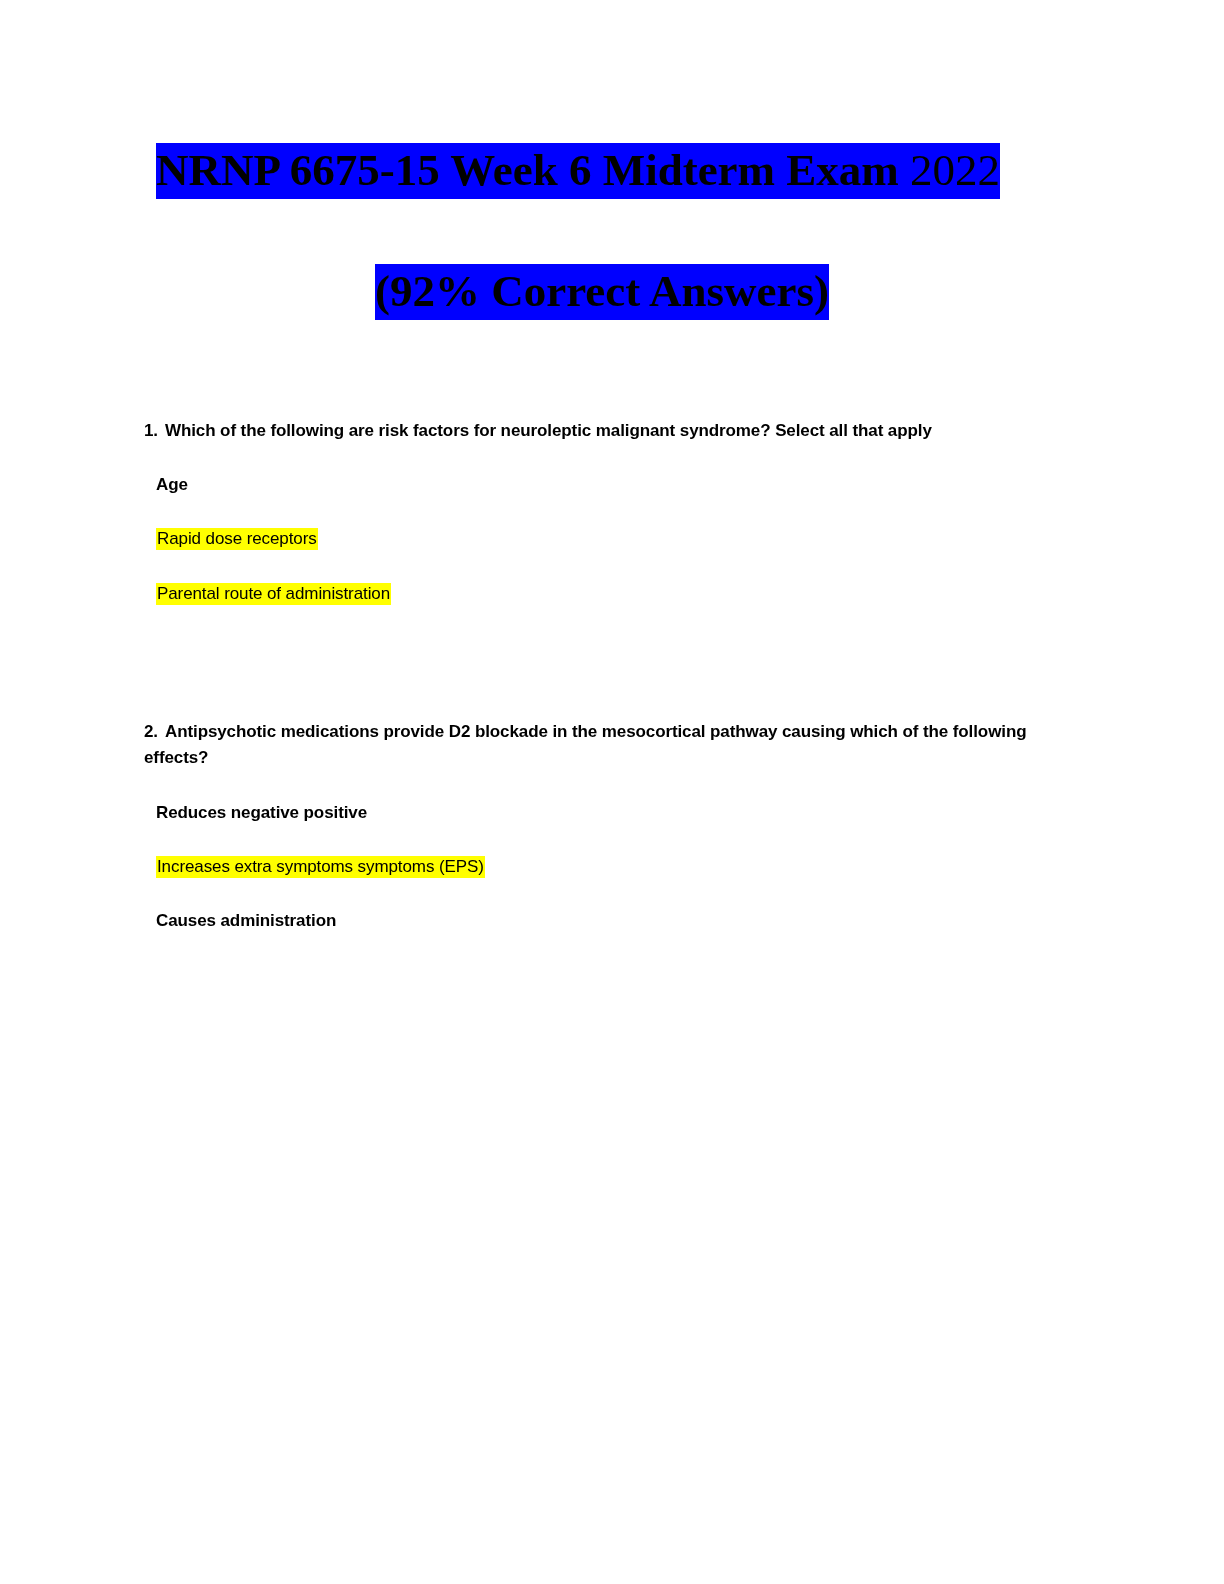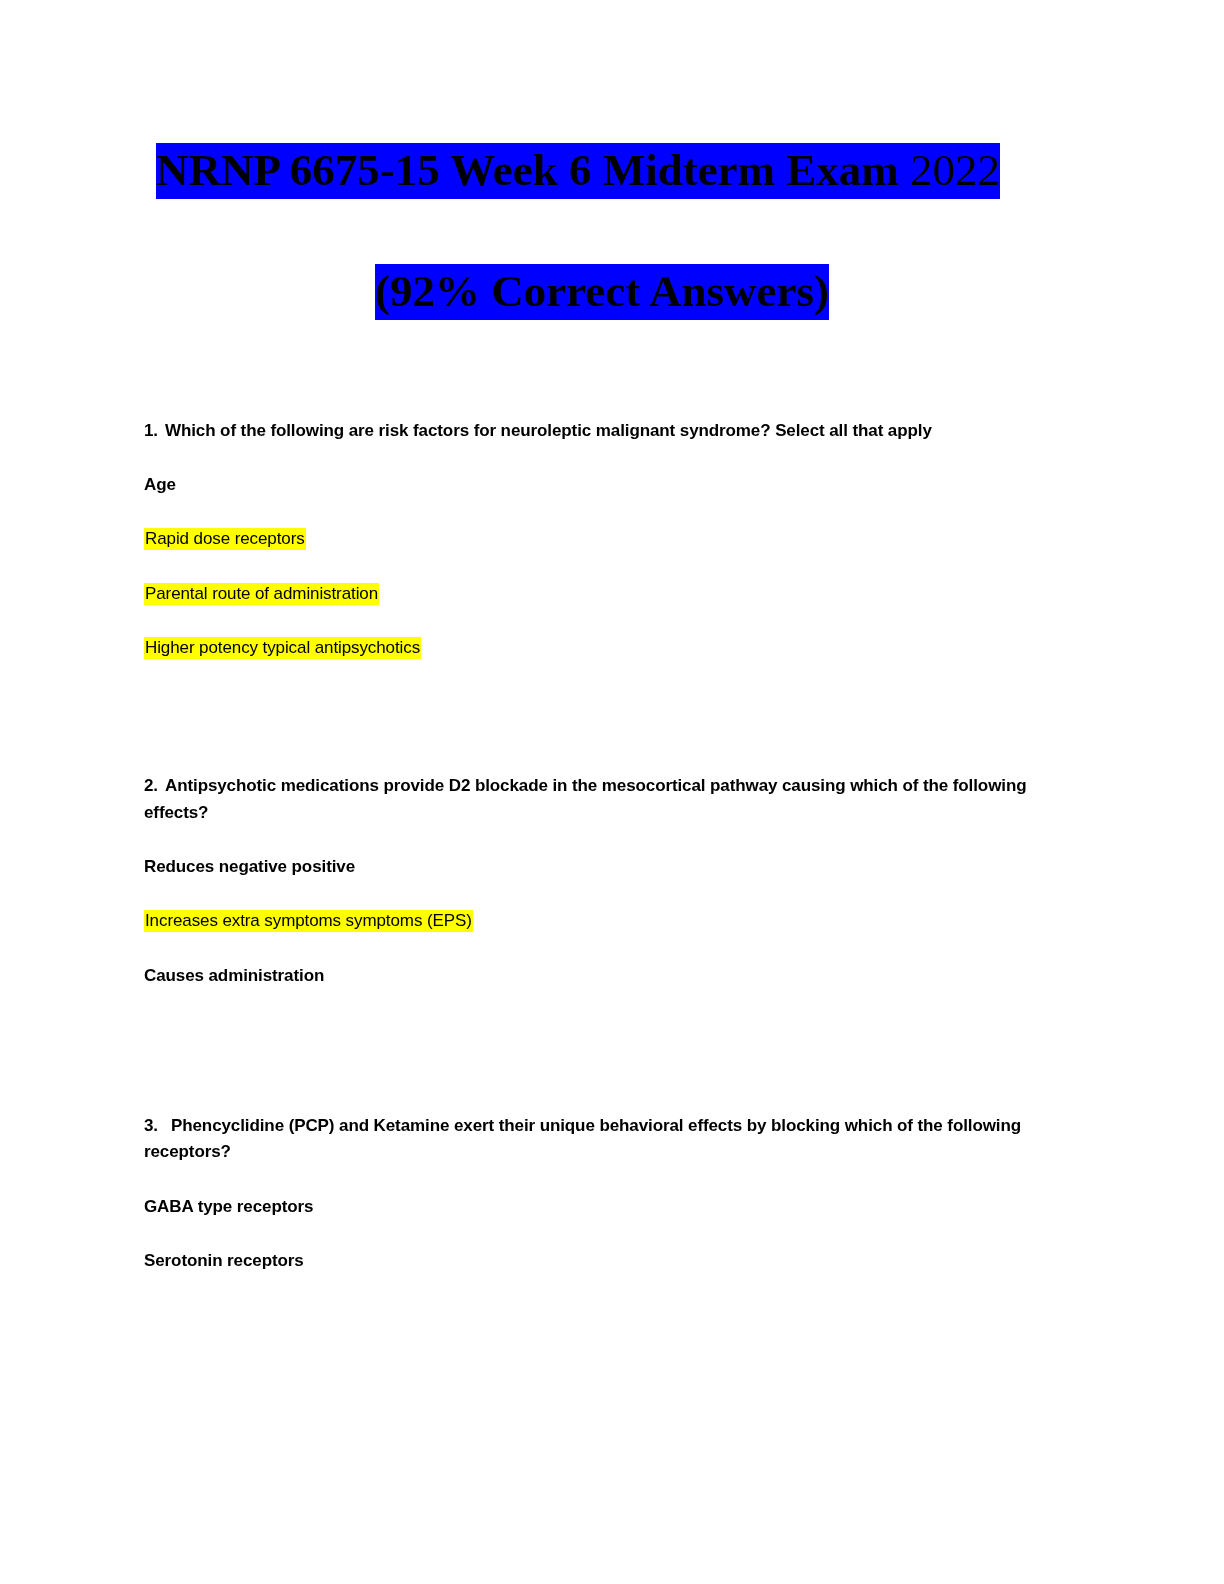--- a/index.html
+++ b/index.html
@@ -70,20 +70,21 @@
     font-stretch: condensed;
     letter-spacing: -0.1px;
   }
   p.q {
     font-weight: bold;
     margin-bottom: 28px;
   }
   p.opt {
     font-weight: bold;
     margin-bottom: 28px;
+    margin-left: 12px;
   }
   p.opt.hl {
     font-weight: normal;
   }
   p.opt.hl > span.mark {
     background-color: #ffff00;
     padding: 1px 1px 2px 1px;
     box-decoration-break: clone;
     -webkit-box-decoration-break: clone;
   }
@@ -108,35 +109,29 @@
       <div class="subtitle-line"><span class="hl-blue">(92% Correct Answers)</span></div>
     </div>
 
     <div class="body-block">
 
       <div class="q-group">
         <p class="q"><span>1.</span><span class="num-gap"></span><span>Which of the following are risk factors for neuroleptic malignant syndrome? Select all that apply</span></p>
         <p class="opt"><span>Age</span></p>
         <p class="opt hl"><span class="mark">Rapid dose receptors</span></p>
         <p class="opt hl"><span class="mark">Parental route of administration</span></p>
-        <p class="opt hl"><span class="mark">Higher potency typical antipsychotics</span></p>
       </div>
 
       <div class="gap-after-group"></div>
 
       <div class="q-group">
         <p class="q"><span>2.</span><span class="num-gap"></span><span>Antipsychotic medications provide D2 blockade in the mesocortical pathway causing which of the following effects?</span></p>
         <p class="opt"><span>Reduces negative positive</span></p>
         <p class="opt hl"><span class="mark">Increases extra symptoms symptoms (EPS)</span></p>
         <p class="opt"><span>Causes administration</span></p>
       </div>
 
       <div class="gap-after-group-2"></div>
 
-      <div class="q-group">
-        <p class="q"><span>3.</span><span class="num-gap-wide"></span><span>Phencyclidine (PCP) and Ketamine exert their unique behavioral effects by blocking which of the following receptors?</span></p>
-        <p class="opt"><span>GABA type receptors</span></p>
-        <p class="opt"><span>Serotonin receptors</span></p>
-      </div>
 
     </div>
   </div>
 </div>
 
 </body></html>

